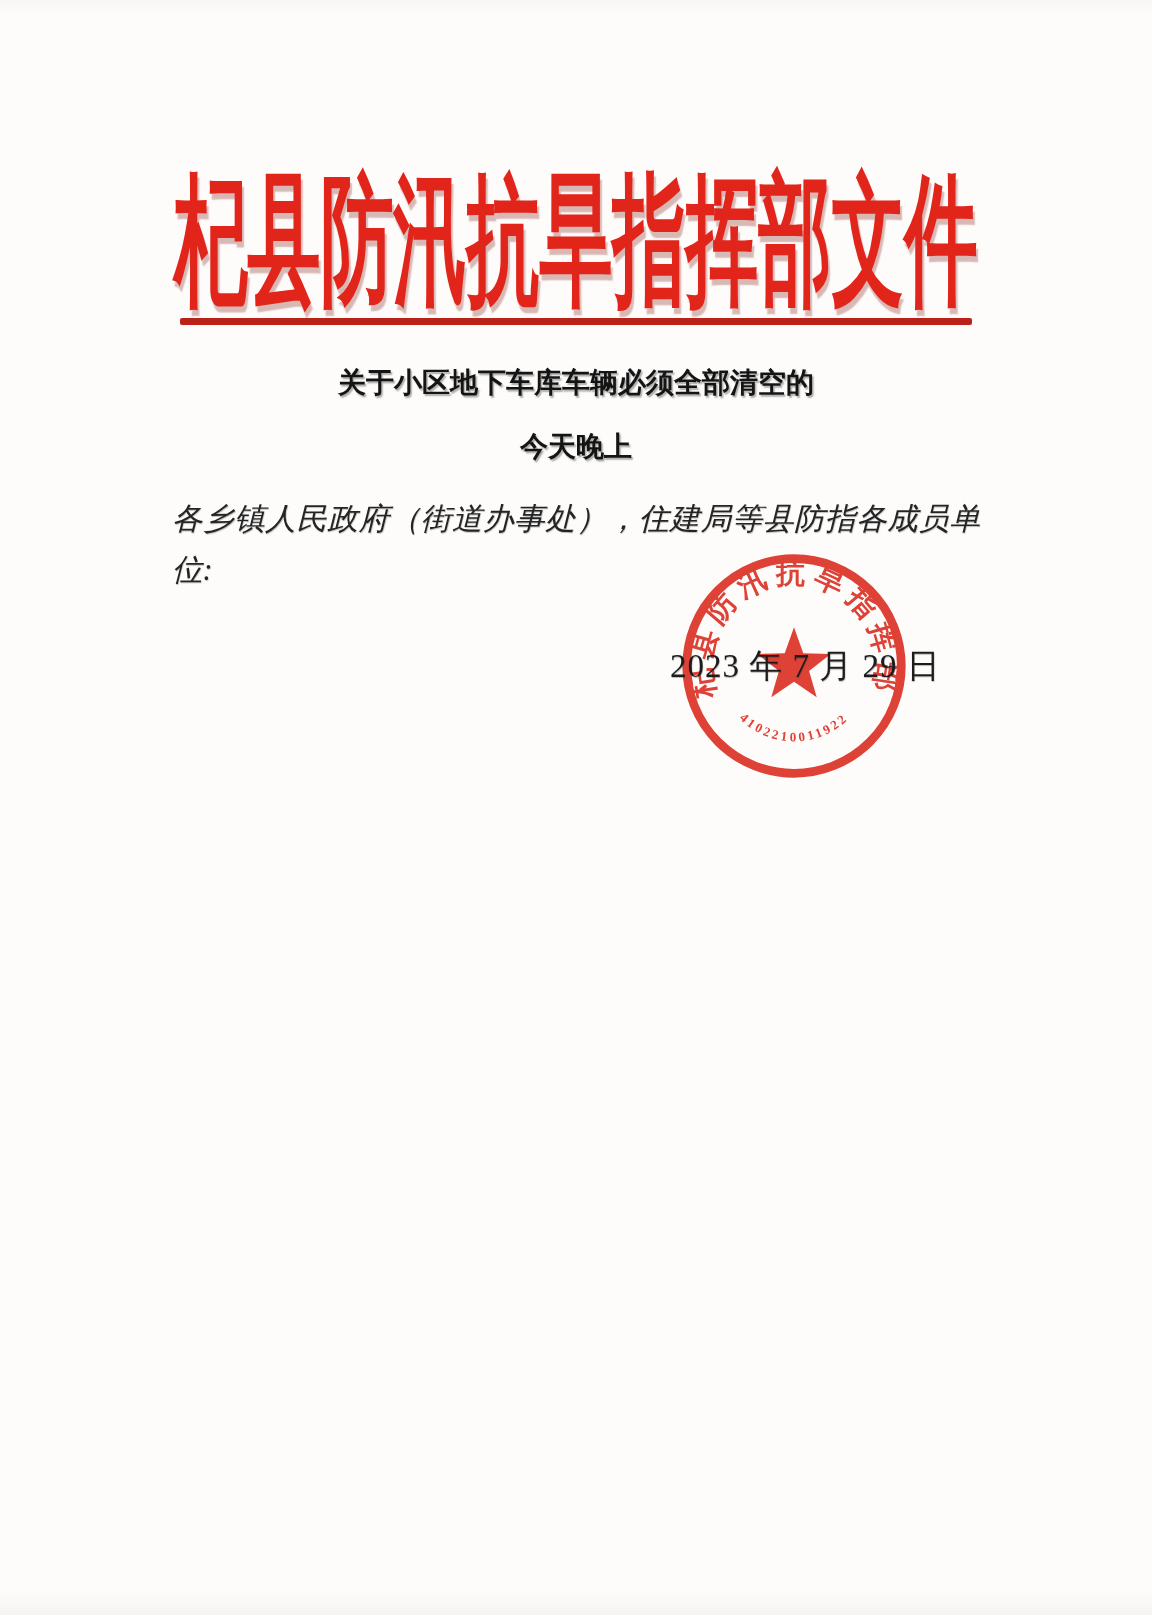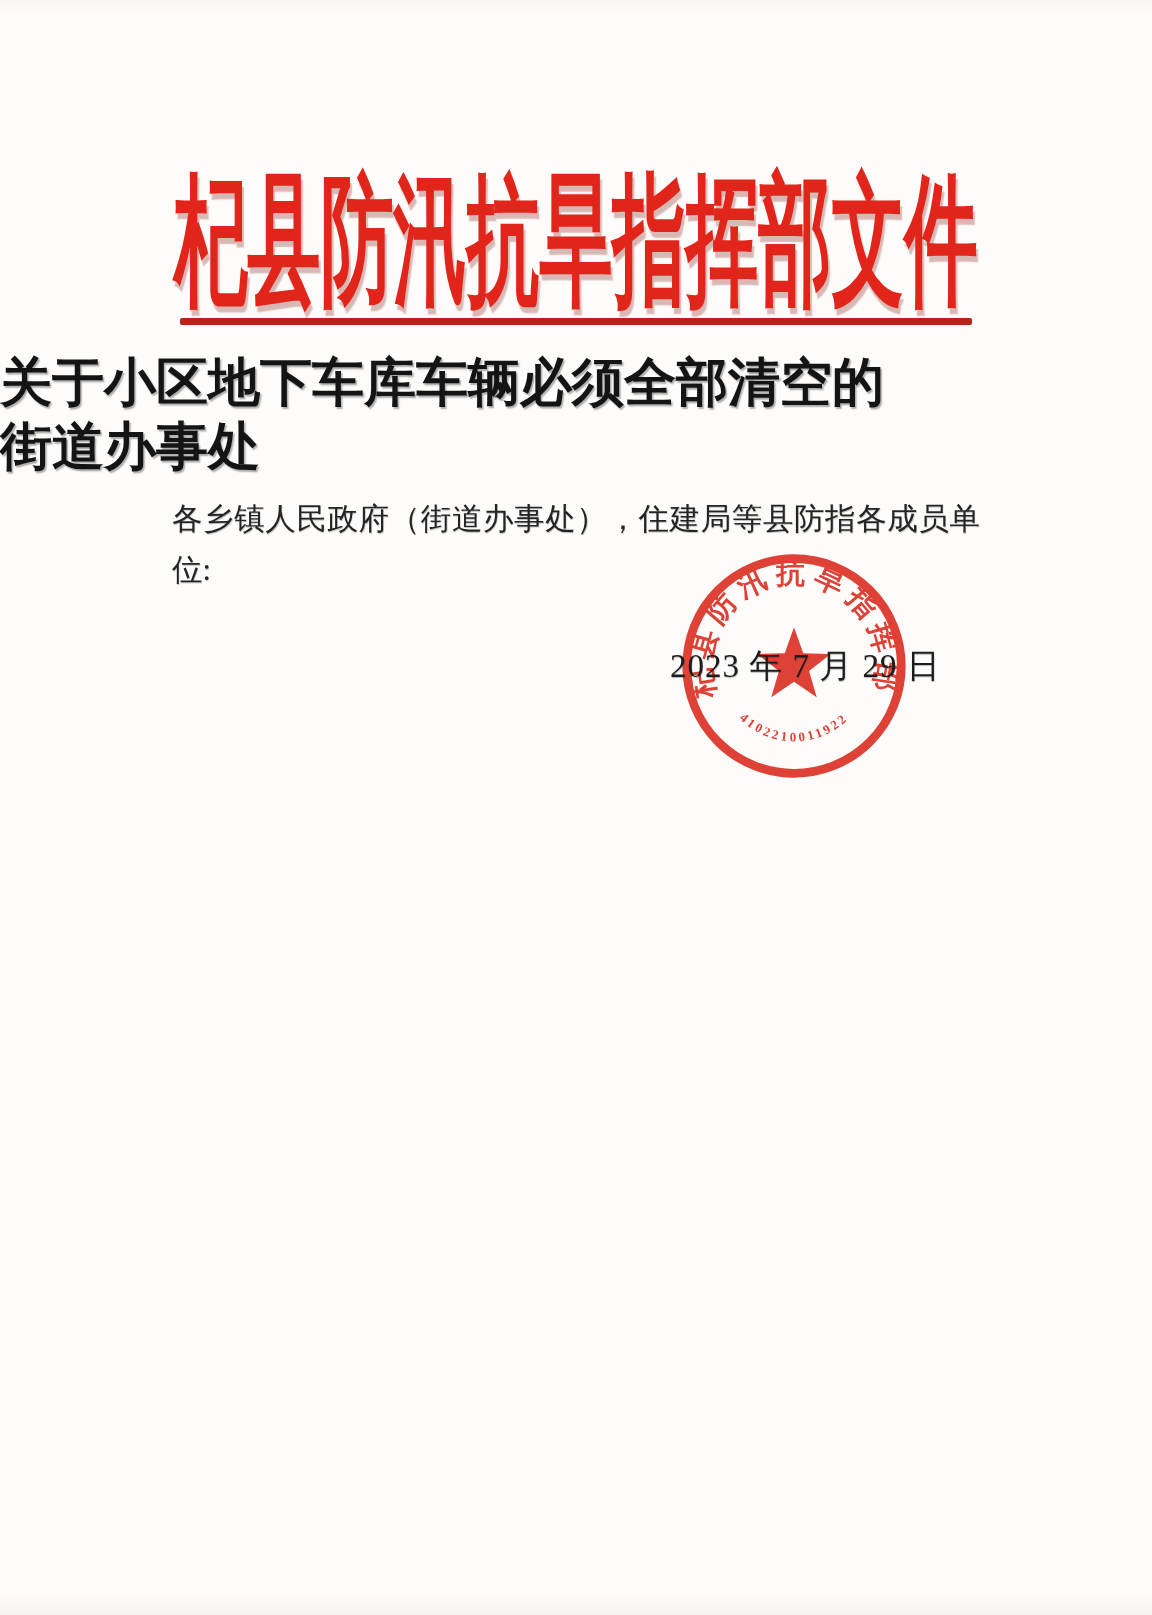--- a/index.html
+++ b/index.html
@@ -37,37 +37,39 @@
     height: 7px;
     margin: 36px auto 0 auto;
     background: linear-gradient(90deg, #c9281d 0%, #b420160 0%, #c12318 20%, #b01f15 100%);
     background-color: #bb2217;
     border-radius: 2px;
   }
 
   
   .doc-title {
     margin: 26px 0 0 0;
+    text-align: center;
     font-weight: bold;
     color: #141414;
-    font-size: 52px;
+    font-size: 28px;
     line-height: 64px;
     text-shadow: 1.5px 2px 1.5px rgba(20, 20, 20, 0.35);
   }
   .doc-title .t-line { display: block; }
 
   
   .doc-body {
     margin: 15px 172px 0 172px;
     width: 808px;
     font-size: 30.5px;
     line-height: 51px;
     color: #242424;
     text-align: justify;
     text-shadow: 0.6px 1px 0.8px rgba(30, 30, 30, 0.28);
+    font-style: italic;
   }
   .doc-body p { margin: 0; }
   .doc-body p.indent { text-indent: 2.15em; }
 
   
   .sign-area {
     position: relative;
     height: 300px;
     margin: 0 172px 0 172px;
   }
@@ -96,21 +98,21 @@
 </head>
 <body>
 
 <div class="page">
 
   <h1 class="redhead">杞县防汛抗旱指挥部文件</h1>
   <div class="red-divider"></div>
 
   <h2 class="doc-title">
     <span class="t-line">关于小区地下车库车辆必须全部清空的</span>
-    <span class="t-line">街道办事处</span>
+    <span class="t-line">今天晚上</span>
   </h2>
 
   <div class="doc-body">
     <p class="salutation">各乡镇人民政府（街道办事处），住建局等县防指各成员单位:</p>
   </div>
 
   <div class="sign-area">
 
     <div class="seal">
       <svg viewBox="0 0 240 240" xmlns="http://www.w3.org/2000/svg">

